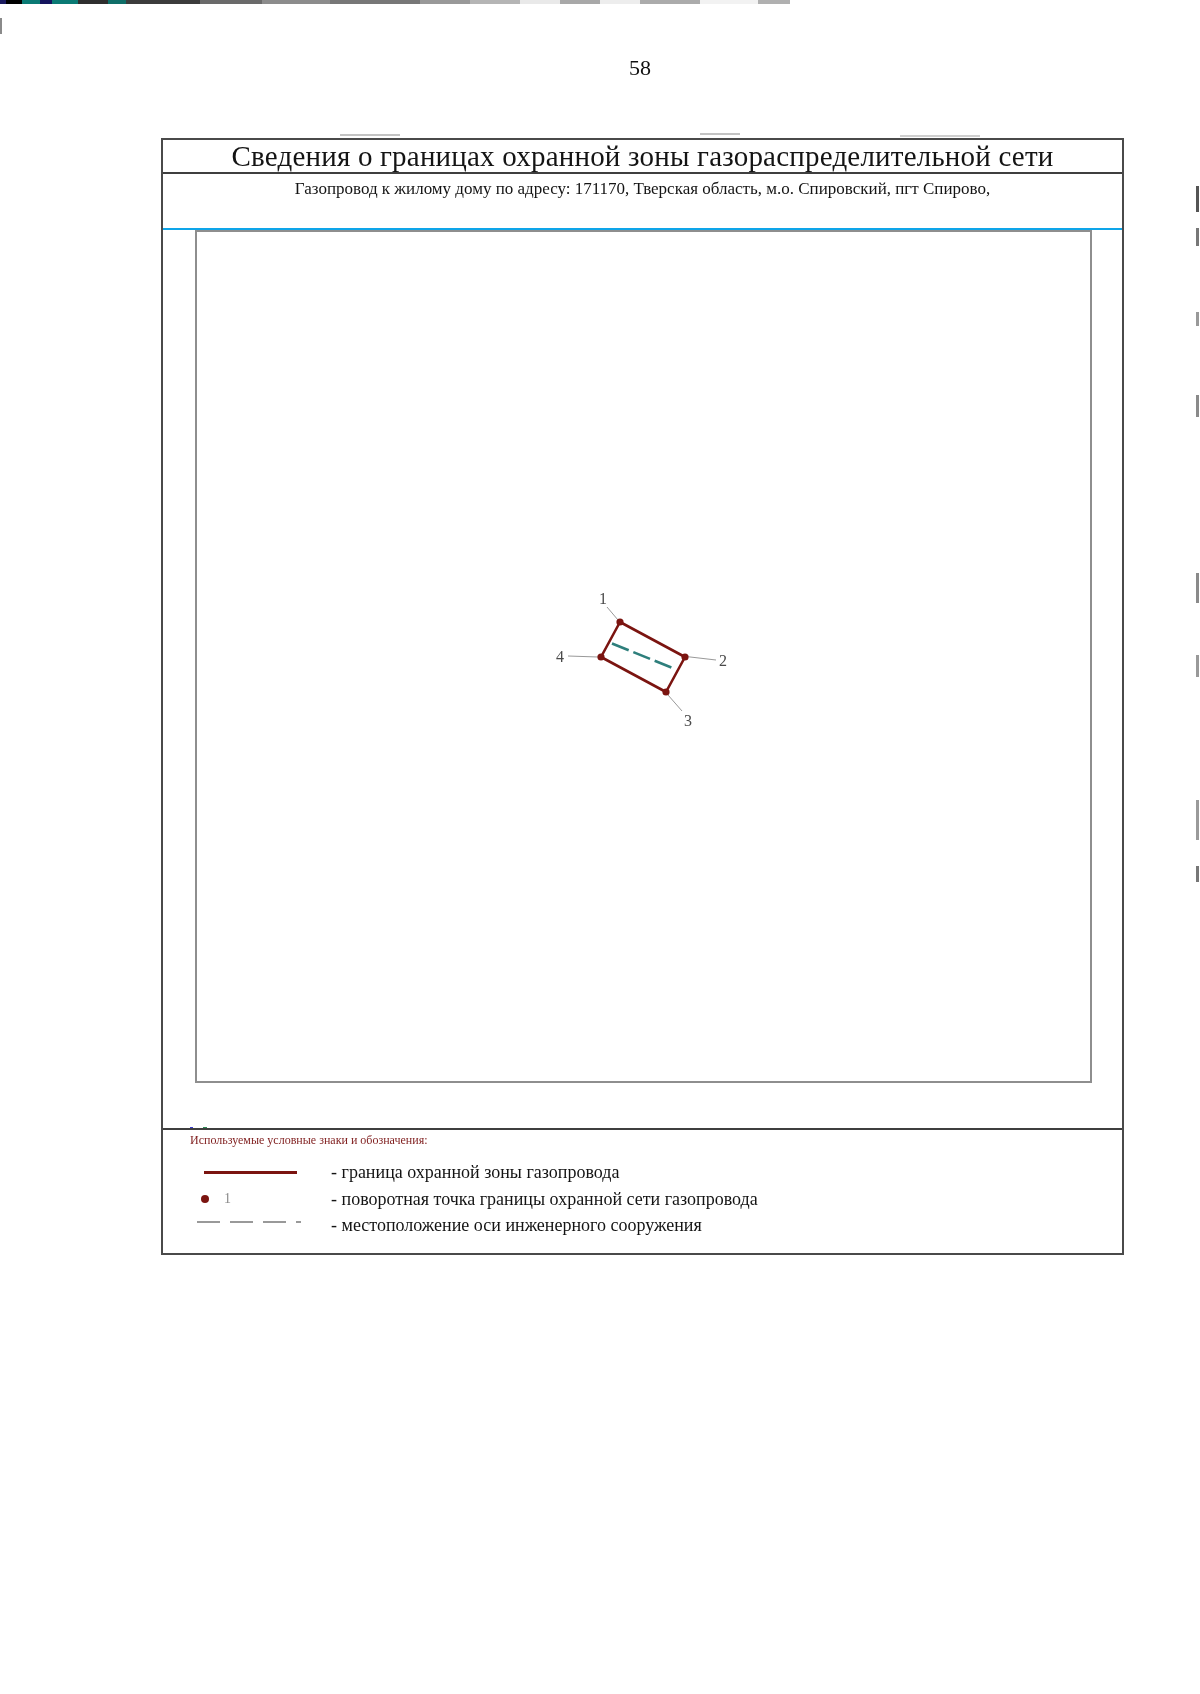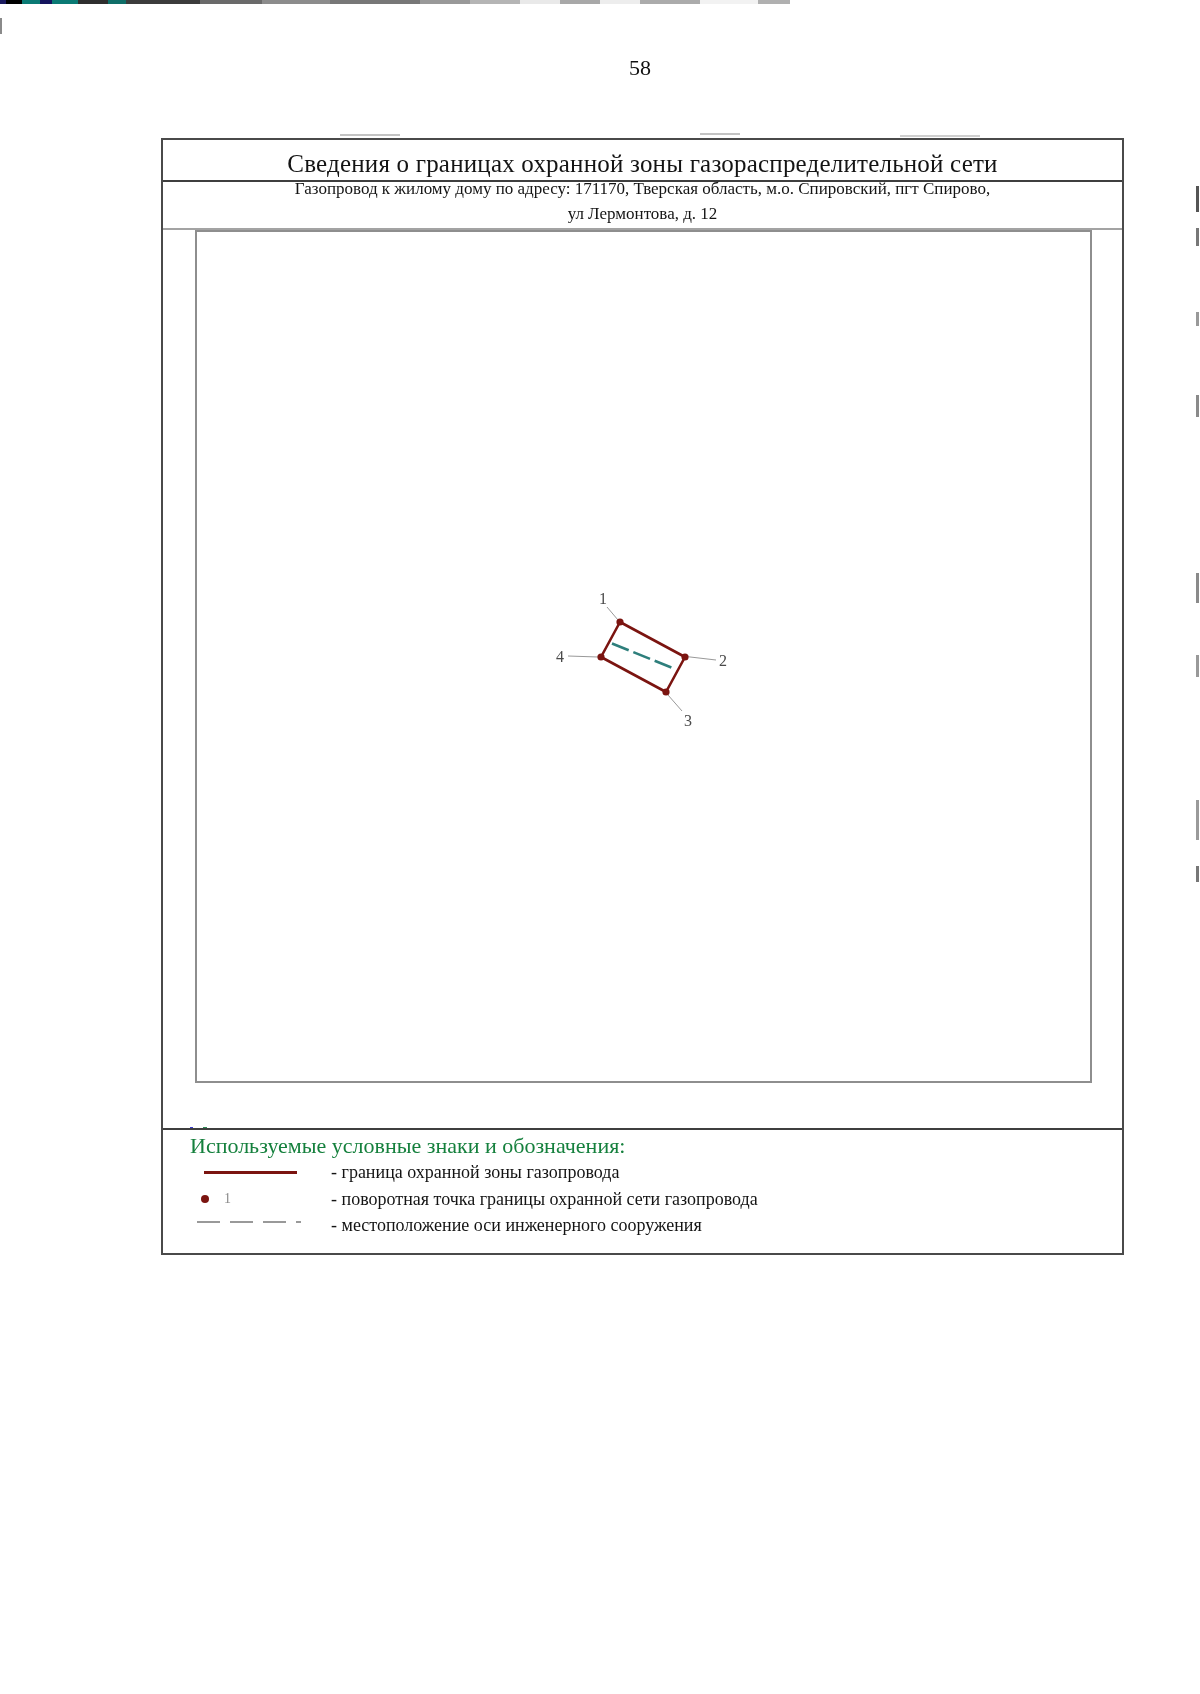--- a/index.html
+++ b/index.html
@@ -37,25 +37,25 @@
   
   .outer-box {
     position: absolute; left: 161px; top: 138px;
     width: 963px; height: 1117px;
     border: 2px solid #4a4a4a; box-sizing: border-box;
   }
   .title-row {
     position: absolute; left: 163px; top: 140px; width: 959px; height: 32px;
     border-bottom: 2px solid #3f3f3f; box-sizing: content-box;
     display: flex; align-items: center; justify-content: center;
-    font-size: 25px; letter-spacing: 0.2px; color: #141414; margin-top: 8px;
+    font-size: 29px; letter-spacing: 0.2px; color: #141414;
   }
   .subtitle-row {
     position: absolute; left: 163px; top: 174px; width: 959px; height: 52px;
-    border-bottom: 2px solid #a3a3a3;
+    border-bottom: 2px solid #0ea5e9;
     text-align: center; font-size: 17px; line-height: 25px;
     padding-top: 2px; box-sizing: content-box; color: #141414;
   }
 
   
   .map-box {
     position: absolute; left: 195px; top: 230px;
     width: 897px; height: 853px;
     border: 2px solid #8e8e8e; box-sizing: border-box;
     background: #ffffff;
@@ -66,21 +66,21 @@
     font-size: 16px; fill: #4a4a4a;
   }
 
   
   .legend-divider {
     position: absolute; left: 163px; top: 1128px; width: 959px; height: 2px;
     background: #3f3f3f;
   }
   .legend-heading {
     position: absolute; left: 190px; top: 1133px;
-    font-size: 22px; color: #15803d;
+    font-size: 12px; color: #7f1d1d;
   }
   .legend-item-label {
     position: absolute; left: 331px;
     font-size: 18px; color: #141414; white-space: nowrap;
   }
   .sw-boundary {
     position: absolute; left: 204px; top: 1171px; width: 93px; height: 3px;
     background: #7b1410;
   }
   .sw-point-dot {
@@ -120,21 +120,20 @@
   <div class="speck" style="left:203px;top:1127px;width:4px;height:2px;background:#2e8b57;"></div>
 
   <div class="page-number">58</div>
 
   <div class="outer-box"></div>
 
   <div class="title-row">Сведения о границах охранной зоны газораспределительной сети</div>
 
   <div class="subtitle-row">
     <div>Газопровод к жилому дому по адресу: 171170, Тверская область, м.о. Спировский, пгт Спирово,</div>
-    <div>ул Лермонтова, д. 12</div>
   </div>
 
   <div class="map-box"></div>
 
   <svg class="map-svg" width="897" height="853" viewBox="195 230 897 853">
 
     <line x1="607" y1="607" x2="618" y2="620" stroke="#999" stroke-width="1"></line>
     <line x1="686" y1="656.5" x2="716" y2="660" stroke="#999" stroke-width="1"></line>
     <line x1="668" y1="695" x2="682" y2="711" stroke="#999" stroke-width="1"></line>
     <line x1="568" y1="656" x2="598" y2="657" stroke="#999" stroke-width="1"></line>

